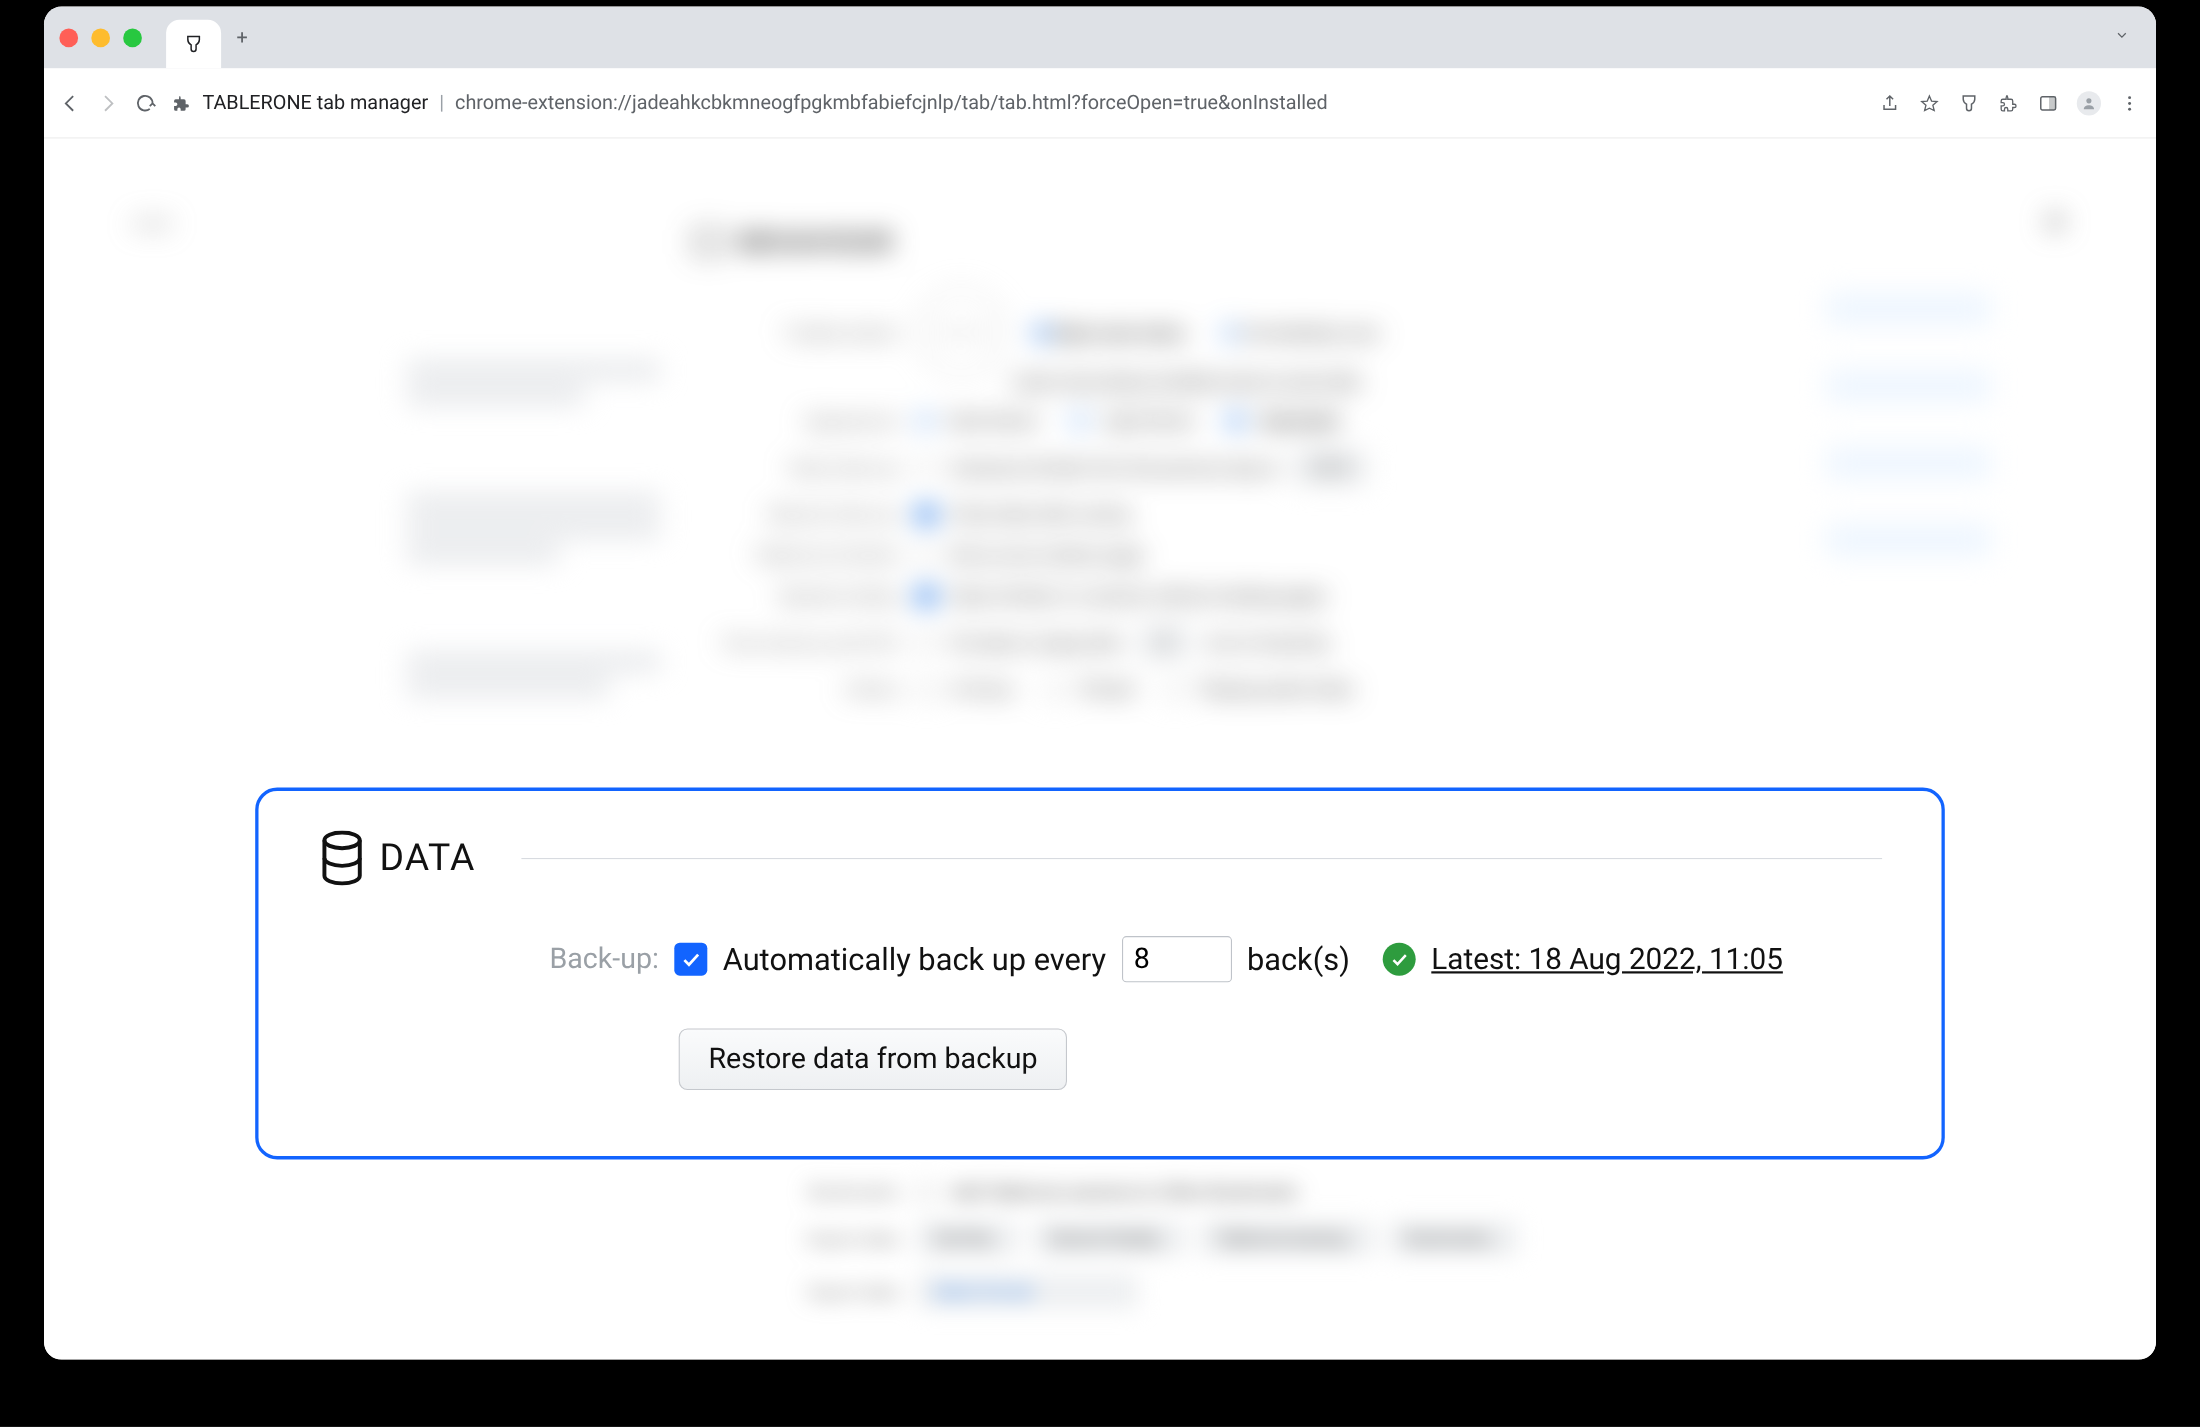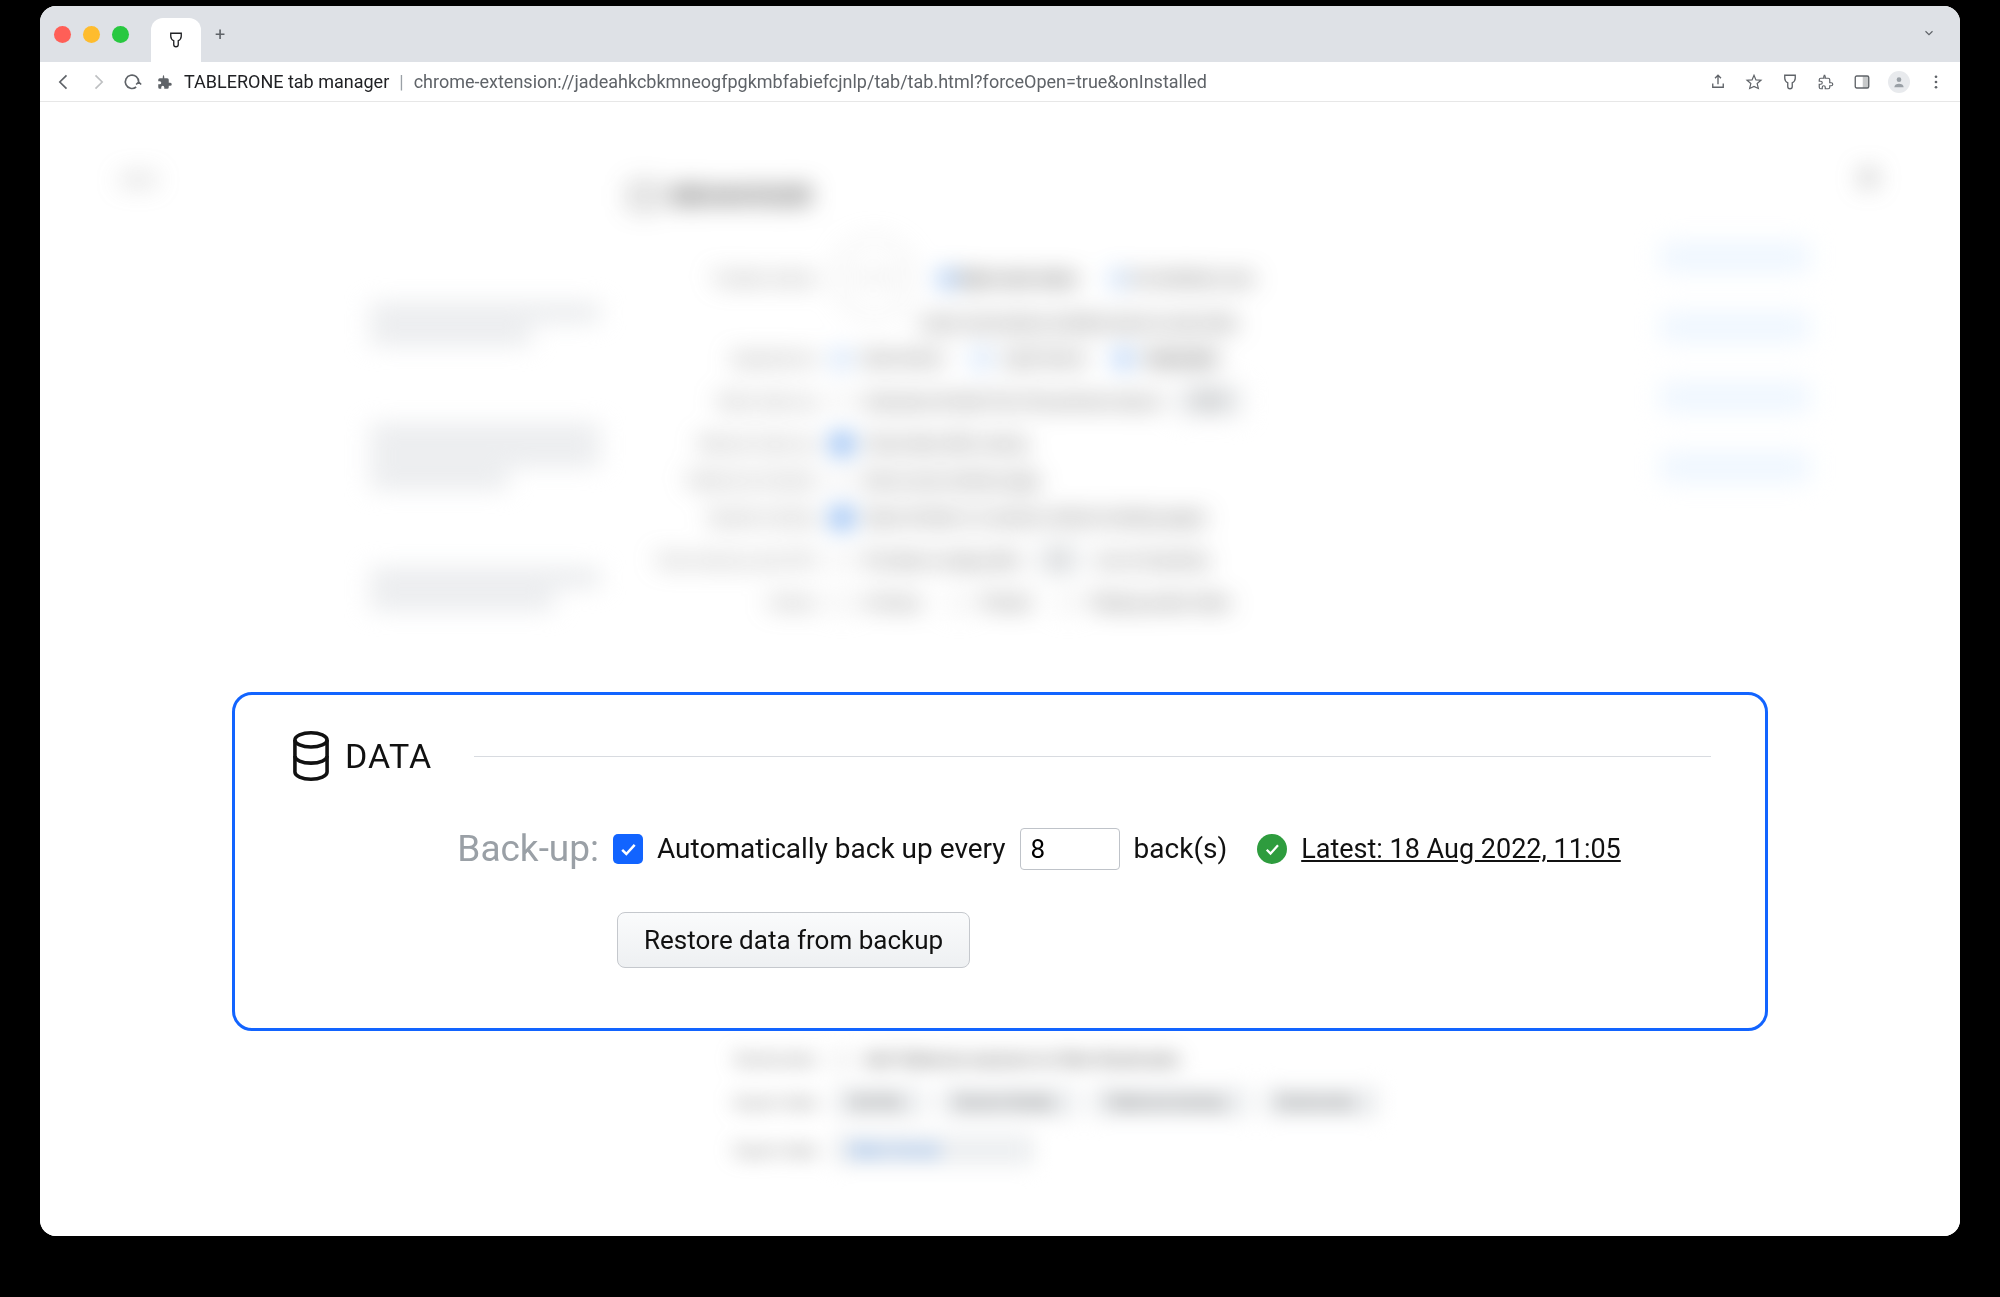--- a/index.html
+++ b/index.html
@@ -46,21 +46,21 @@
     padding: 0 16px;
     margin-top: 12px;
     min-width: 46px;
     justify-content: center;
   }
   .tab svg { display:block; }
   .newtab { font-size: 18px; color:#5f6368; padding: 0 14px; }
   .tabstrip-right { margin-left: auto; color:#5f6368; font-size:14px; padding-right:10px;}
   
   .toolbar {
-    height: 40px;
+    height: 64px;
     background: #fff;
     border-bottom: 1px solid #e7e7e7;
     display: flex;
     align-items: center;
     padding: 0 14px;
     gap: 14px;
   }
   .nav-ico { width: 20px; height: 20px; color:#5f6368; display:flex; align-items:center; justify-content:center;}
   .nav-ico.disabled { opacity:.4;}
   .addr {
@@ -129,21 +129,21 @@
   .panel-head {
     display:flex;
     align-items:center;
     gap:12px;
   }
   .db-icon { width:44px; height:50px; flex-shrink:0; }
   .panel-title { font-size:34px; font-weight:400; letter-spacing:1px; color:#111;}
   .panel-hr { flex:1; height:1px; background:#d8dbe0; margin-left:30px;}
   .panel-body { margin-top:46px; }
   .row { display:flex; align-items:center; gap:14px; flex-wrap:wrap; margin-bottom:42px;}
-  .row .lbl { width:310px; text-align:right; font-size:37px; color:#9aa0a6;}
+  .row .lbl { width:310px; text-align:right; font-size:26px; color:#9aa0a6;}
   .chk {
     width:30px;height:30px;border-radius:5px;background:#1264ff;
     display:flex;align-items:center;justify-content:center;flex-shrink:0;
   }
   .chk svg{stroke:#fff;stroke-width:3;fill:none;}
   .txt { font-size:28px; color:#111;}
   .hours-input {
     width:100px;height:42px;border:1.5px solid #bfc3c9;border-radius:4px;
     font-size:26px;padding:0 10px;font-family:inherit;background:#fff;
   }

